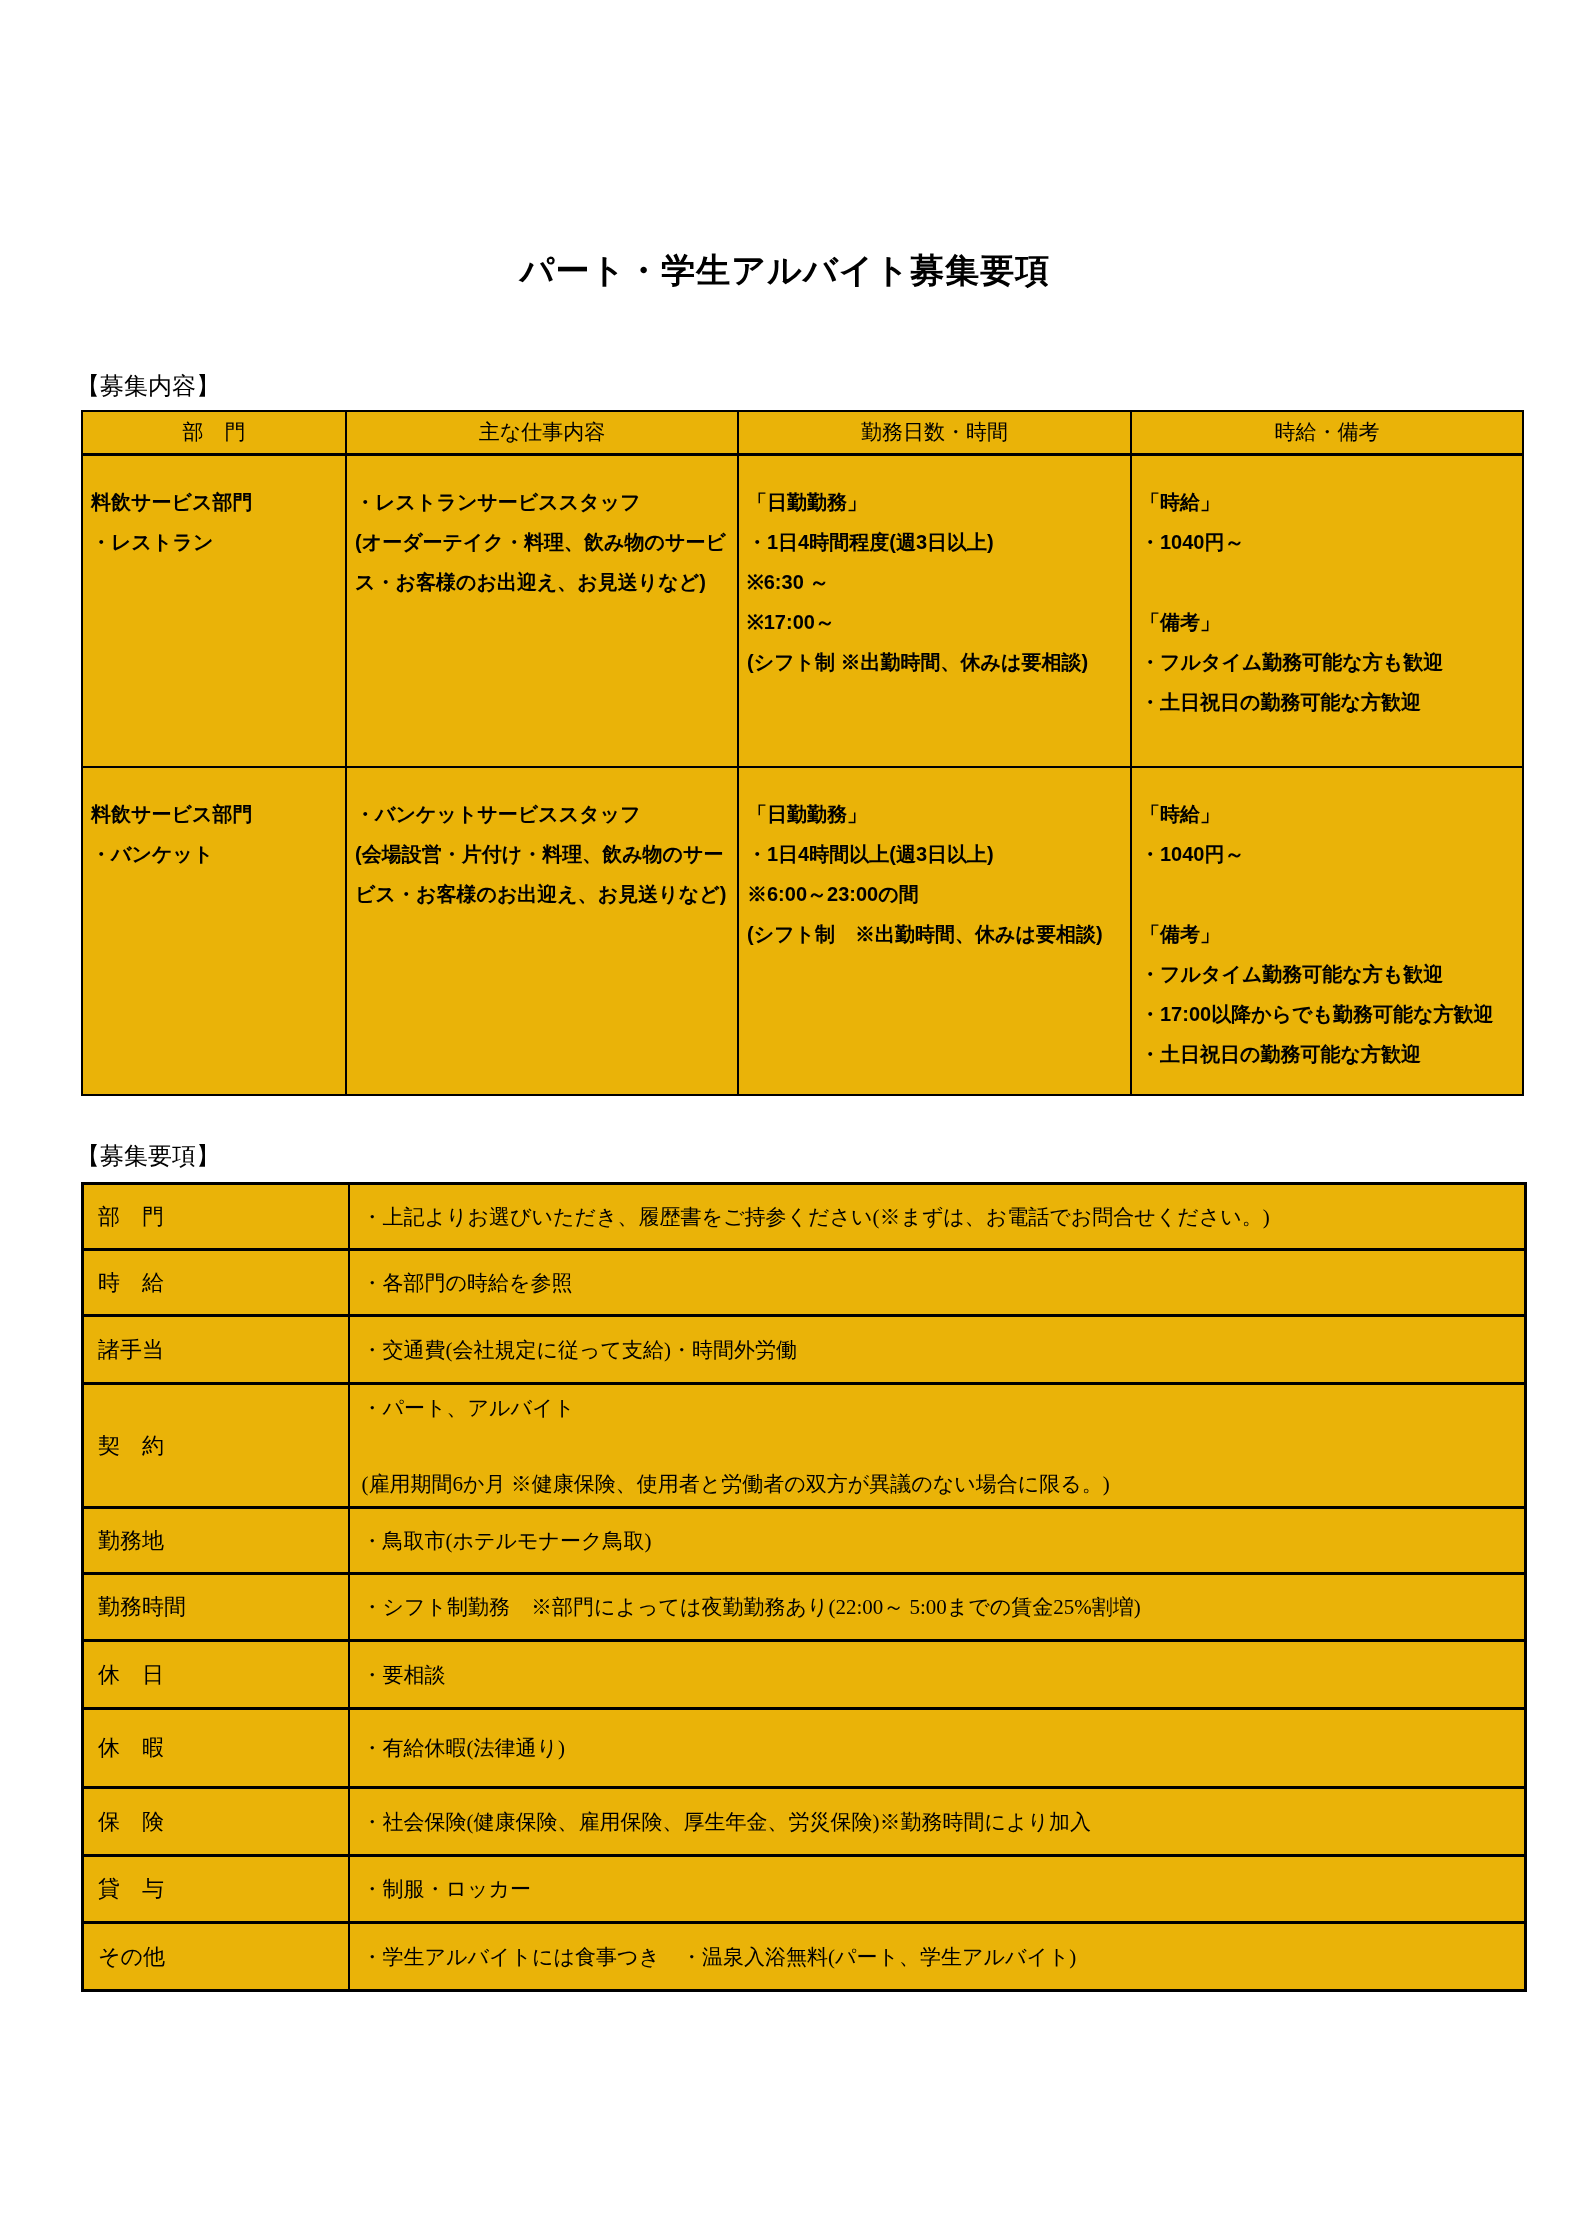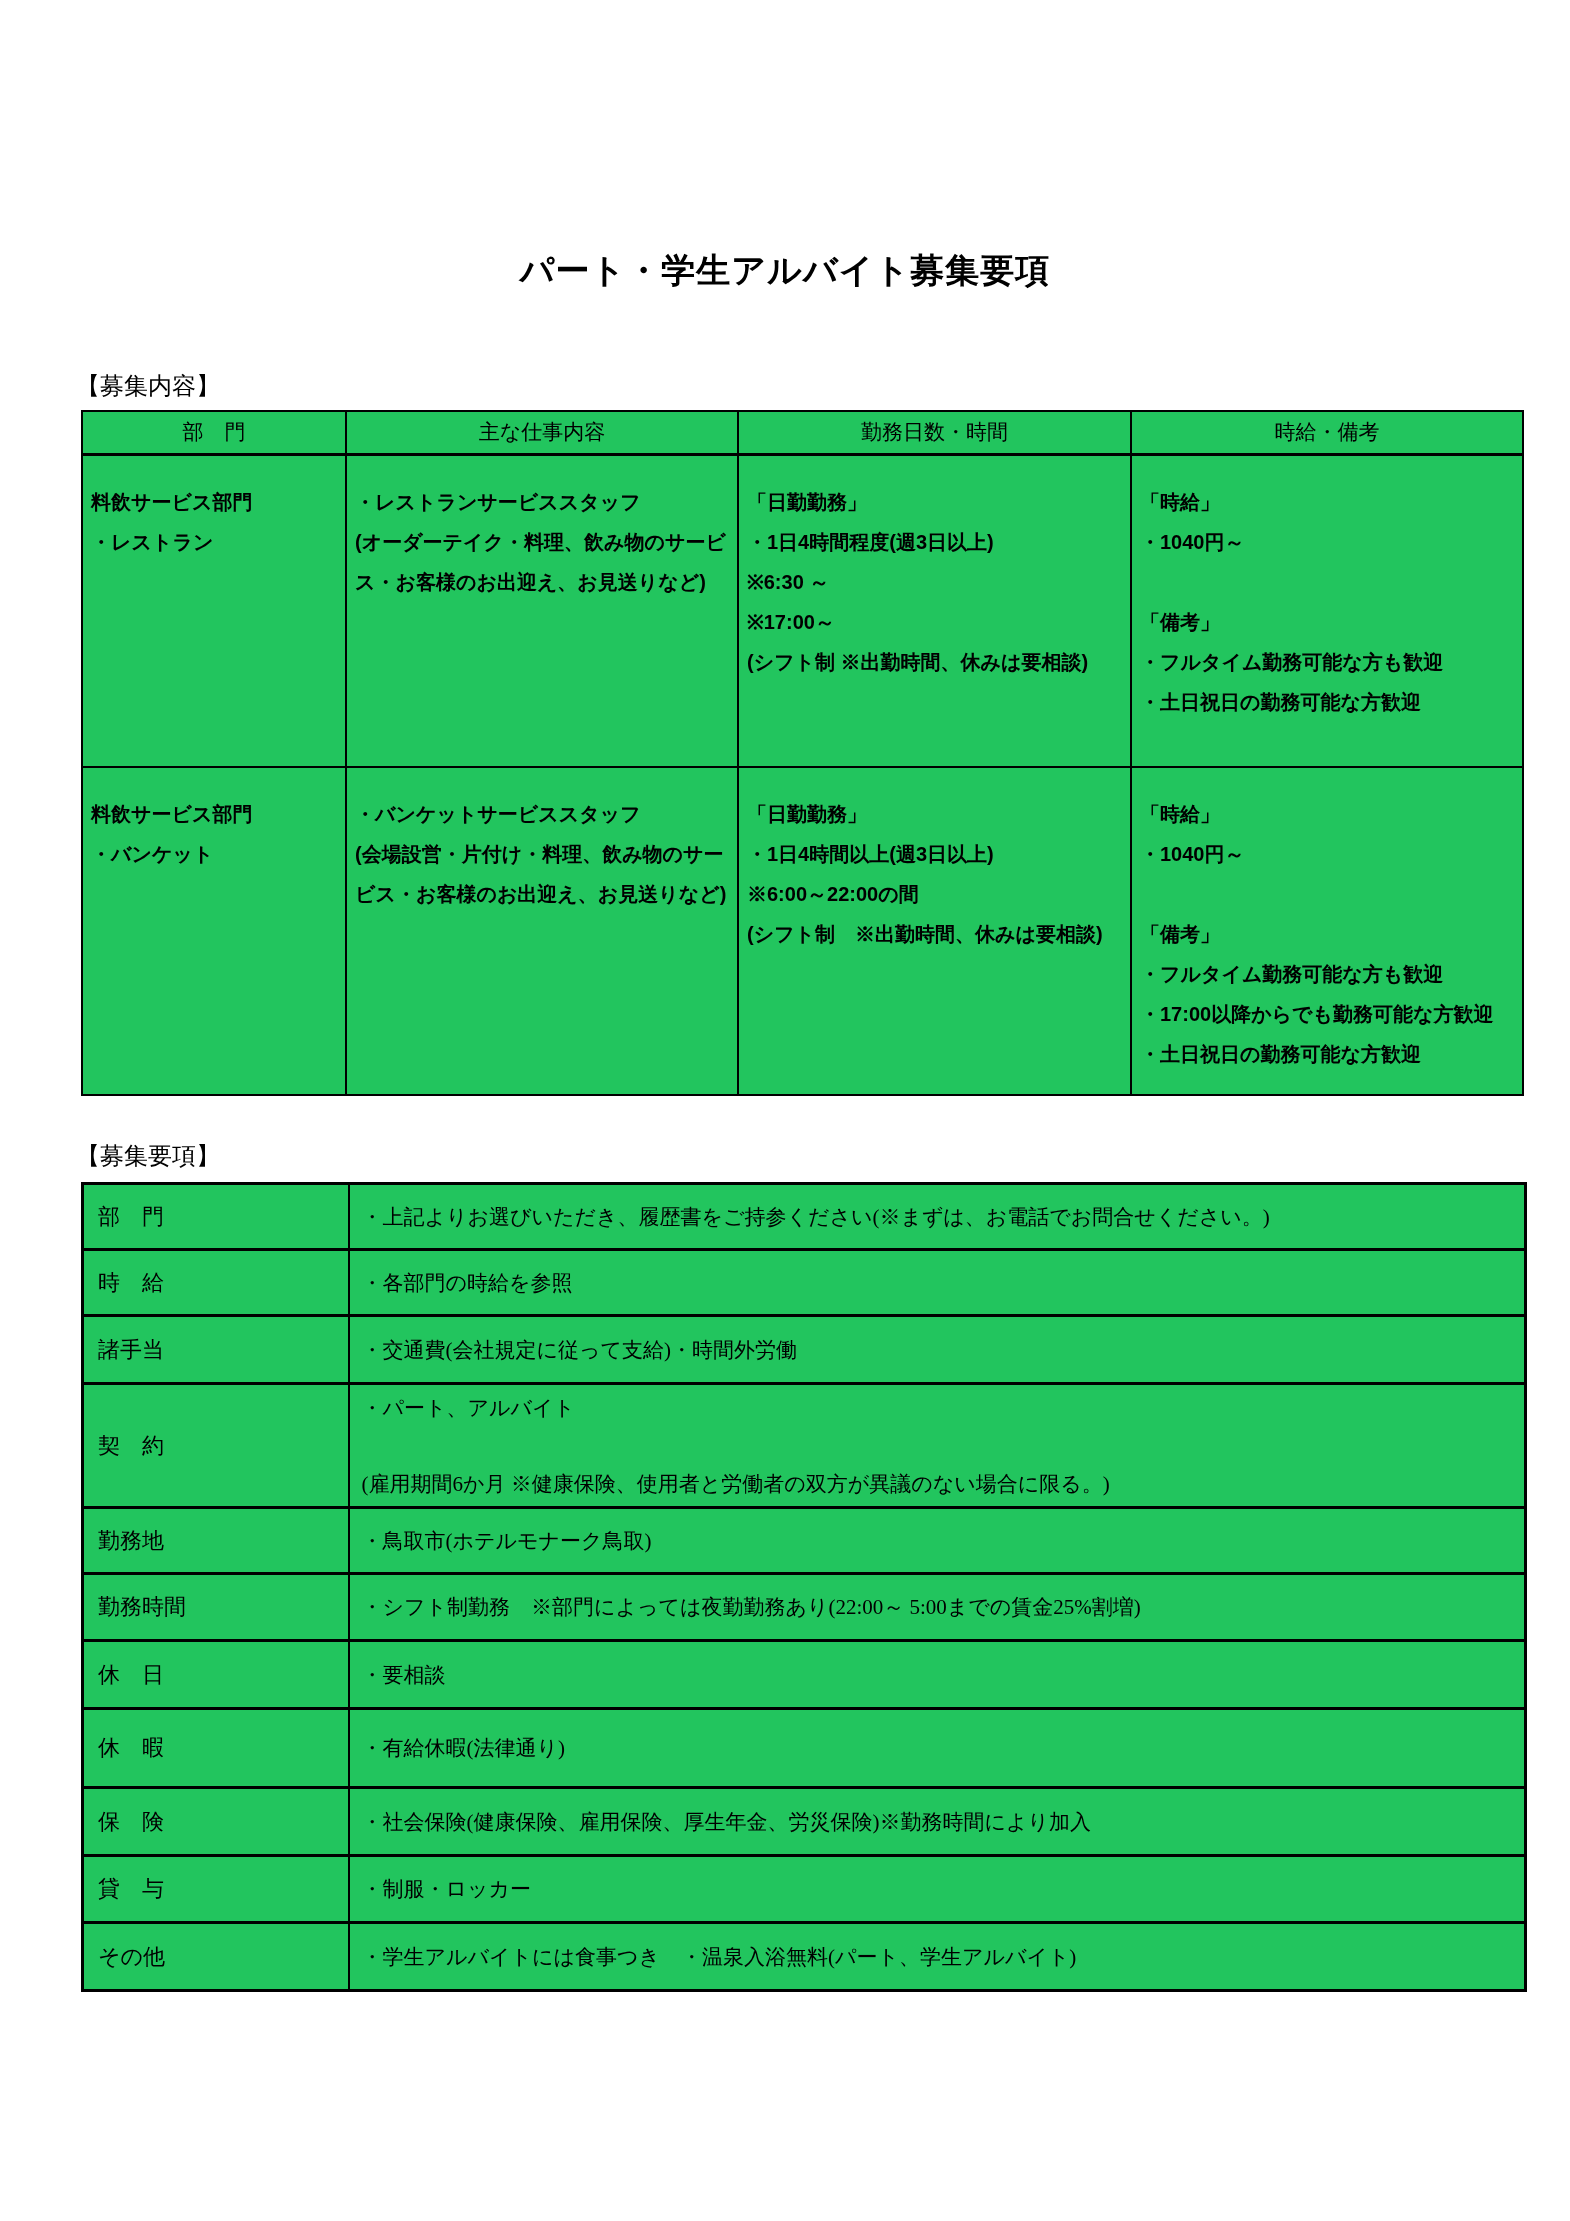--- a/index.html
+++ b/index.html
@@ -14,21 +14,21 @@
     font-family: "Liberation Sans", sans-serif;
     font-weight: bold; font-size: 34px; letter-spacing: 1px;
   }
   .section-label {
     position: absolute; left: 76px;
     font-family: Liberation Mono, monospace; font-size: 24px;
   }
   #sec-content-label { top: 370px; }
   #sec-terms-label   { top: 1140px; }
 
-  table { position: absolute; left: 81px; border-collapse: collapse; table-layout: fixed; background: #22c55e; }
+  table { position: absolute; left: 81px; border-collapse: collapse; table-layout: fixed; background: #eab308; }
 
   
   .t1 { top: 410px; width: 1441px; }
   .t1 th, .t1 td { border: 2px solid #000; }
   .t1 thead th {
     height: 43px; font-weight: normal; font-size: 21px;
     text-align: center; vertical-align: middle;
     border-bottom: 3px solid #000;
     font-family: "Liberation Serif", serif;
   }
@@ -113,21 +113,21 @@
         <div class="l">料飲サービス部門</div>
         <div class="l">・バンケット</div>
       </td>
       <td>
         <div class="l">・バンケットサービススタッフ</div>
         <div class="l">(会場設営・片付け・料理、飲み物のサービス・お客様のお出迎え、お見送りなど)</div>
       </td>
       <td>
         <div class="l">「日勤勤務」</div>
         <div class="l">・1日4時間以上(週3日以上)</div>
-        <div class="l">※6:00～22:00の間</div>
+        <div class="l">※6:00～23:00の間</div>
         <div class="l">(シフト制　※出勤時間、休みは要相談)</div>
       </td>
       <td>
         <div class="l">「時給」</div>
         <div class="l">・1040円～</div>
         <div class="l"></div>
         <div class="l">「備考」</div>
         <div class="l">・フルタイム勤務可能な方も歓迎</div>
         <div class="l">・17:00以降からでも勤務可能な方歓迎</div>
         <div class="l">・土日祝日の勤務可能な方歓迎</div>

